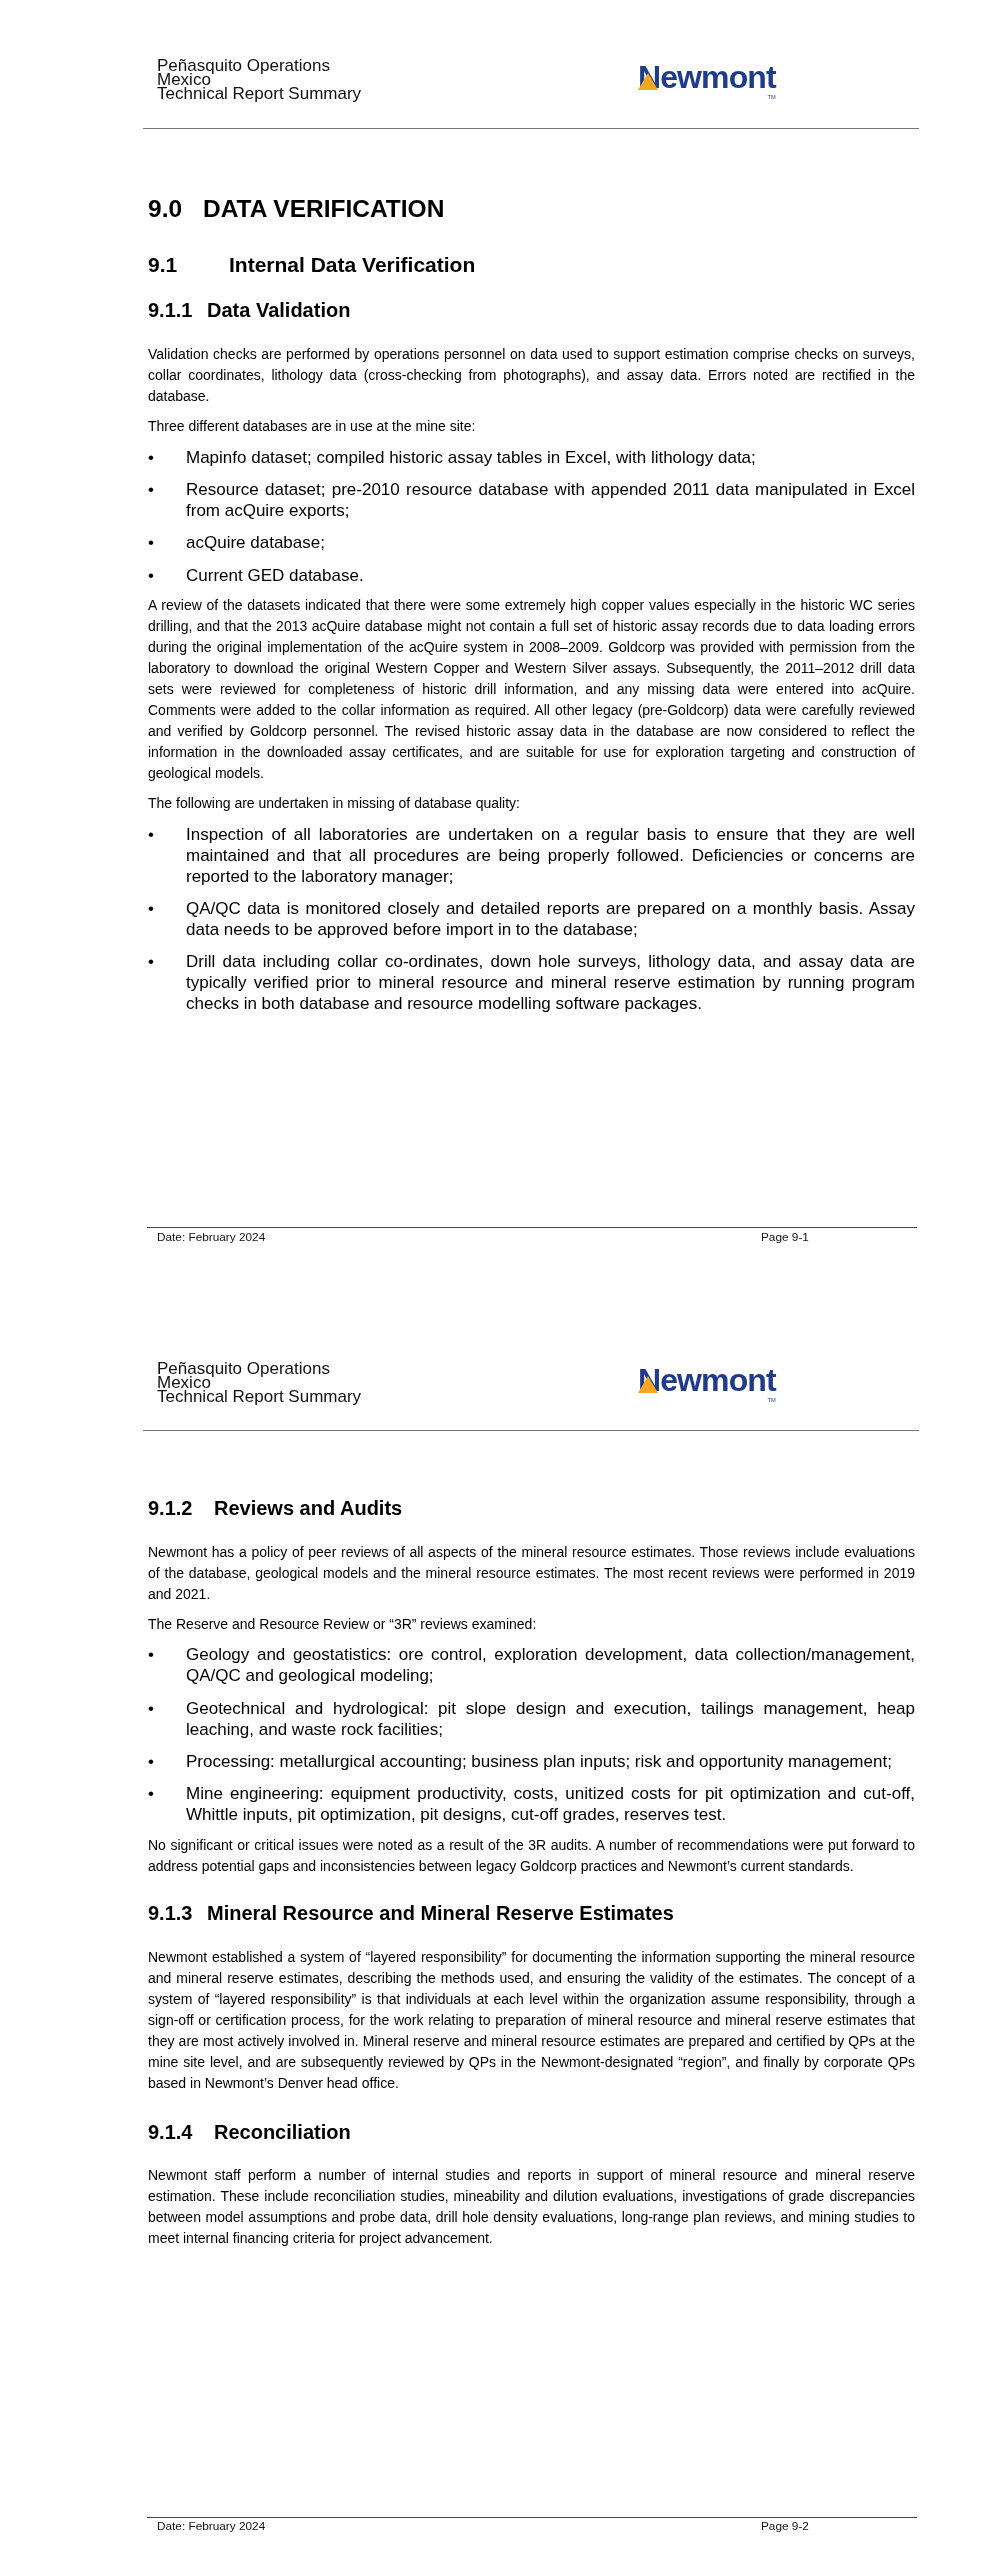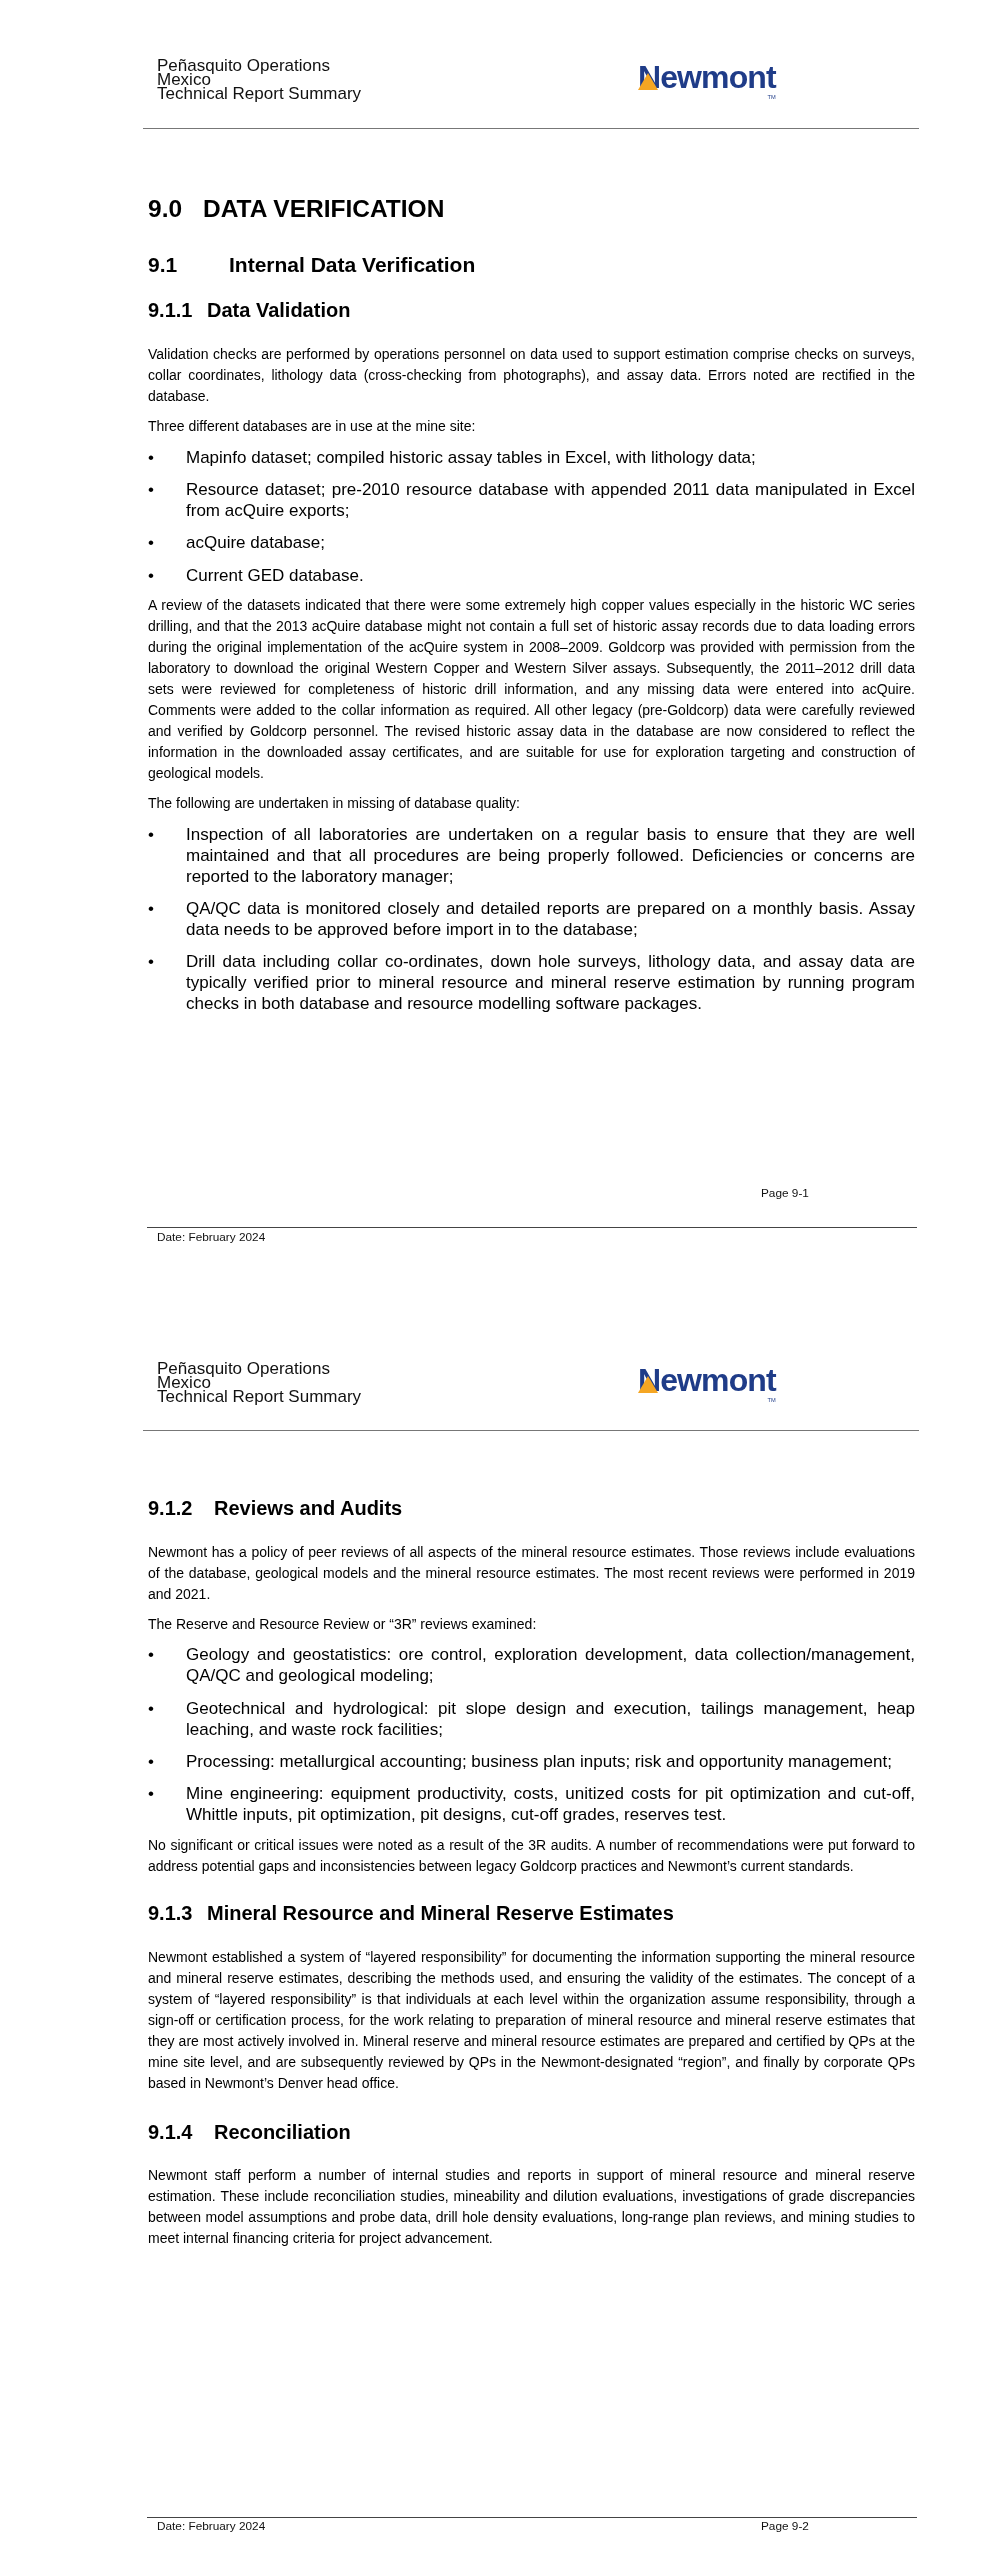--- a/index.html
+++ b/index.html
@@ -60,21 +60,21 @@
     <p style="margin-top:9.4px">The following are undertaken in missing of database quality:</p>
     <ul style="margin-top:9.4px">
       <li><span class="bullet">•</span><span>Inspection of all laboratories are undertaken on a regular basis to ensure that they are well maintained and that all procedures are being properly followed. Deficiencies or concerns are reported to the laboratory manager;</span></li>
       <li style="margin-top:11.3px"><span class="bullet">•</span><span>QA/QC data is monitored closely and detailed reports are prepared on a monthly basis. Assay data needs to be approved before import in to the database;</span></li>
       <li style="margin-top:11.3px"><span class="bullet">•</span><span>Drill data including collar co-ordinates, down hole surveys, lithology data, and assay data are typically verified prior to mineral resource and mineral reserve estimation by running program checks in both database and resource modelling software packages.</span></li>
     </ul>
   </div>
 
   <div class="ftr-rule" style="top:1227px"></div>
   <div class="ftr-date" style="top:1230px">Date:  February 2024</div>
-  <div class="ftr-page" style="top:1186px">Page 9-1</div>
+  <div class="ftr-page" style="top:1230px">Page 9-1</div>
 </div>
 
 <div class="page page2">
   <div class="hdr-text">
     <div>Peñasquito Operations</div>
     <div>Mexico</div>
     <div>Technical Report Summary</div>
   </div>
   <div class="logo">
     <span class="logo-word"><span class="logo-tri"></span><span>Newmont</span></span>

